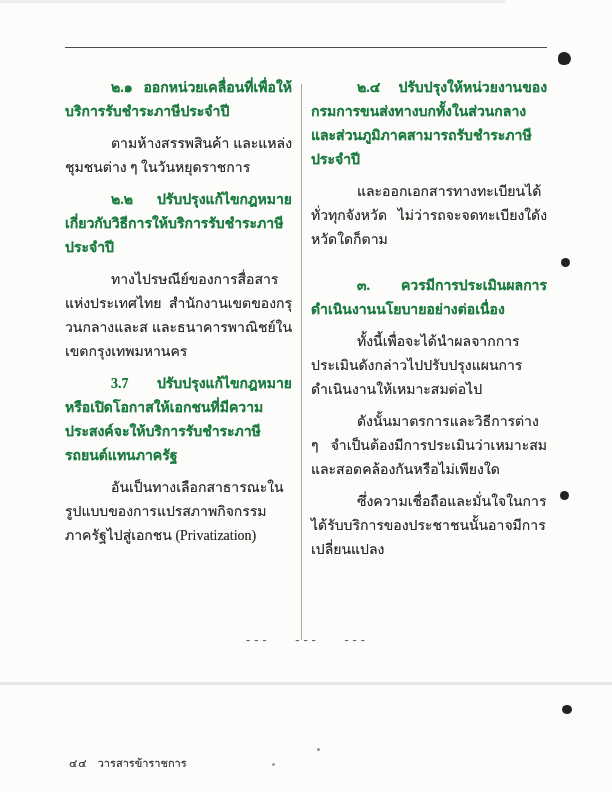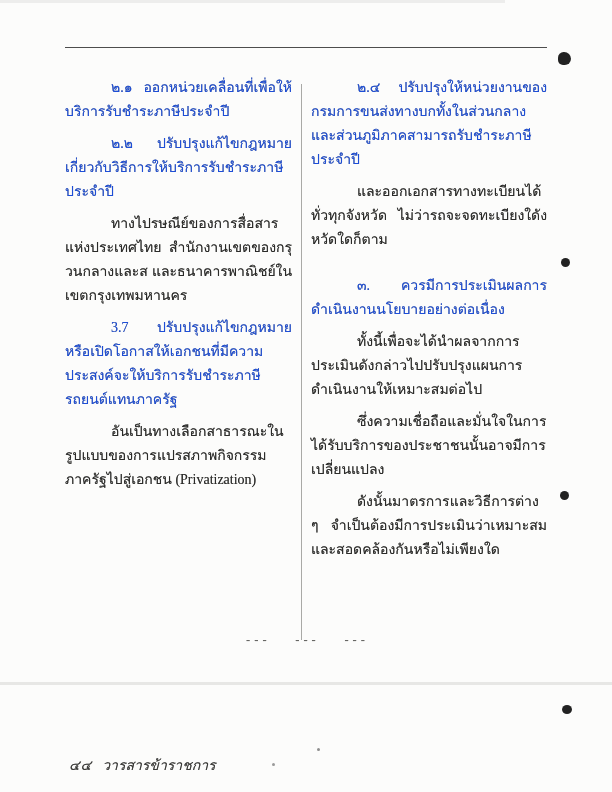--- a/index.html
+++ b/index.html
@@ -29,37 +29,36 @@
   .col{
     position:absolute;top:76px;
     font-size:14px;line-height:24px;
     color:#2b2b29;
     text-align:justify;
     text-shadow:0 0 .4px rgba(40,40,40,.55);
   }
   .col-left{left:65px;width:227px;}
   .col-right{left:311px;width:236px;}
   .col p{margin:0 0 8px 0;text-indent:46px;}
-  .col p.head{font-weight:400;color:#1d4ed8;}
+  .col p.head{font-weight:700;color:#15803d;}
   .col p.sec-gap{margin-top:22px;}
 
   
   .dash-sep{
     position:absolute;left:0;top:634px;width:612px;
     text-align:center;
     font-family:"Liberation Mono","DejaVu Sans Mono",monospace;
     font-size:12px;color:#5b5b58;letter-spacing:1px;
     white-space:pre;
   }
 
   
   .footer{
     position:absolute;left:69px;top:754px;
-    font-style:italic;
-    font-size:14px;color:#3a3a38;
+    font-size:11px;color:#3a3a38;
     text-shadow:0 0 .4px rgba(40,40,40,.5);
   }
   .footer .pageno{margin-right:10px;letter-spacing:1px;}
 </style>
 </head>
 <body>
 
 <div class="page">
 
   <div class="top-streak"></div>
@@ -68,33 +67,34 @@
   <div class="mid-band"></div>
   <div class="scan-dot dot-1"></div>
   <div class="scan-dot dot-2"></div>
   <div class="scan-dot dot-3"></div>
   <div class="scan-dot dot-4"></div>
   <div class="speck-1"></div>
   <div class="speck-2"></div>
 
   <div class="col col-left">
     <p class="head">๒.๑  ออกหน่วยเคลื่อนที่เพื่อให้บริการรับชำระภาษีประจำปี</p>
+    <p>ตามห้างสรรพสินค้า  และแหล่งชุมชนต่าง ๆ ในวันหยุดราชการ</p>
     <p class="head">๒.๒  ปรับปรุงแก้ไขกฎหมายเกี่ยวกับวิธีการให้บริการรับชำระภาษีประจำปี</p>
     <p>ทางไปรษณีย์ของการสื่อสารแห่งประเทศไทย  สำนักงานเขตของกรุวนกลางและส และธนาคารพาณิชย์ในเขตกรุงเทพมหานคร</p>
     <p class="head">3.7  ปรับปรุงแก้ไขกฎหมายหรือเปิดโอกาสให้เอกชนที่มีความประสงค์จะให้บริการรับชำระภาษีรถยนต์แทนภาครัฐ</p>
     <p>อันเป็นทางเลือกสาธารณะในรูปแบบของการแปรสภาพกิจกรรมภาครัฐไปสู่เอกชน (Privatization)</p>
   </div>
 
   <div class="col col-right">
     <p class="head">๒.๔  ปรับปรุงให้หน่วยงานของกรมการขนส่งทางบกทั้งในส่วนกลางและส่วนภูมิภาคสามารถรับชำระภาษีประจำปี</p>
     <p>และออกเอกสารทางทะเบียนได้ทั่วทุกจังหวัด  ไม่ว่ารถจะจดทะเบียงใดังหวัดใดก็ตาม</p>
     <p class="head sec-gap">๓.  ควรมีการประเมินผลการดำเนินงานนโยบายอย่างต่อเนื่อง</p>
     <p>ทั้งนี้เพื่อจะได้นำผลจากการประเมินดังกล่าวไปปรับปรุงแผนการดำเนินงานให้เหมาะสมต่อไป</p>
+    <p>ดังนั้นมาตรการและวิธีการต่าง ๆ จำเป็นต้องมีการประเมินว่าเหมาะสมและสอดคล้องกันหรือไม่เพียงใด</p>
     <p>ซึ่งความเชื่อถือและมั่นใจในการได้รับบริการของประชาชนนั้นอาจมีการเปลี่ยนแปลง</p>
-    <p>ดังนั้นมาตรการและวิธีการต่าง ๆ จำเป็นต้องมีการประเมินว่าเหมาะสมและสอดคล้องกันหรือไม่เพียงใด</p>
   </div>
 
   <div class="dash-sep">---   ---   ---</div>
 
   <div class="footer">
     <span class="pageno">๔๔</span><span>วารสารข้าราชการ</span>
   </div>
 
 </div>
 

